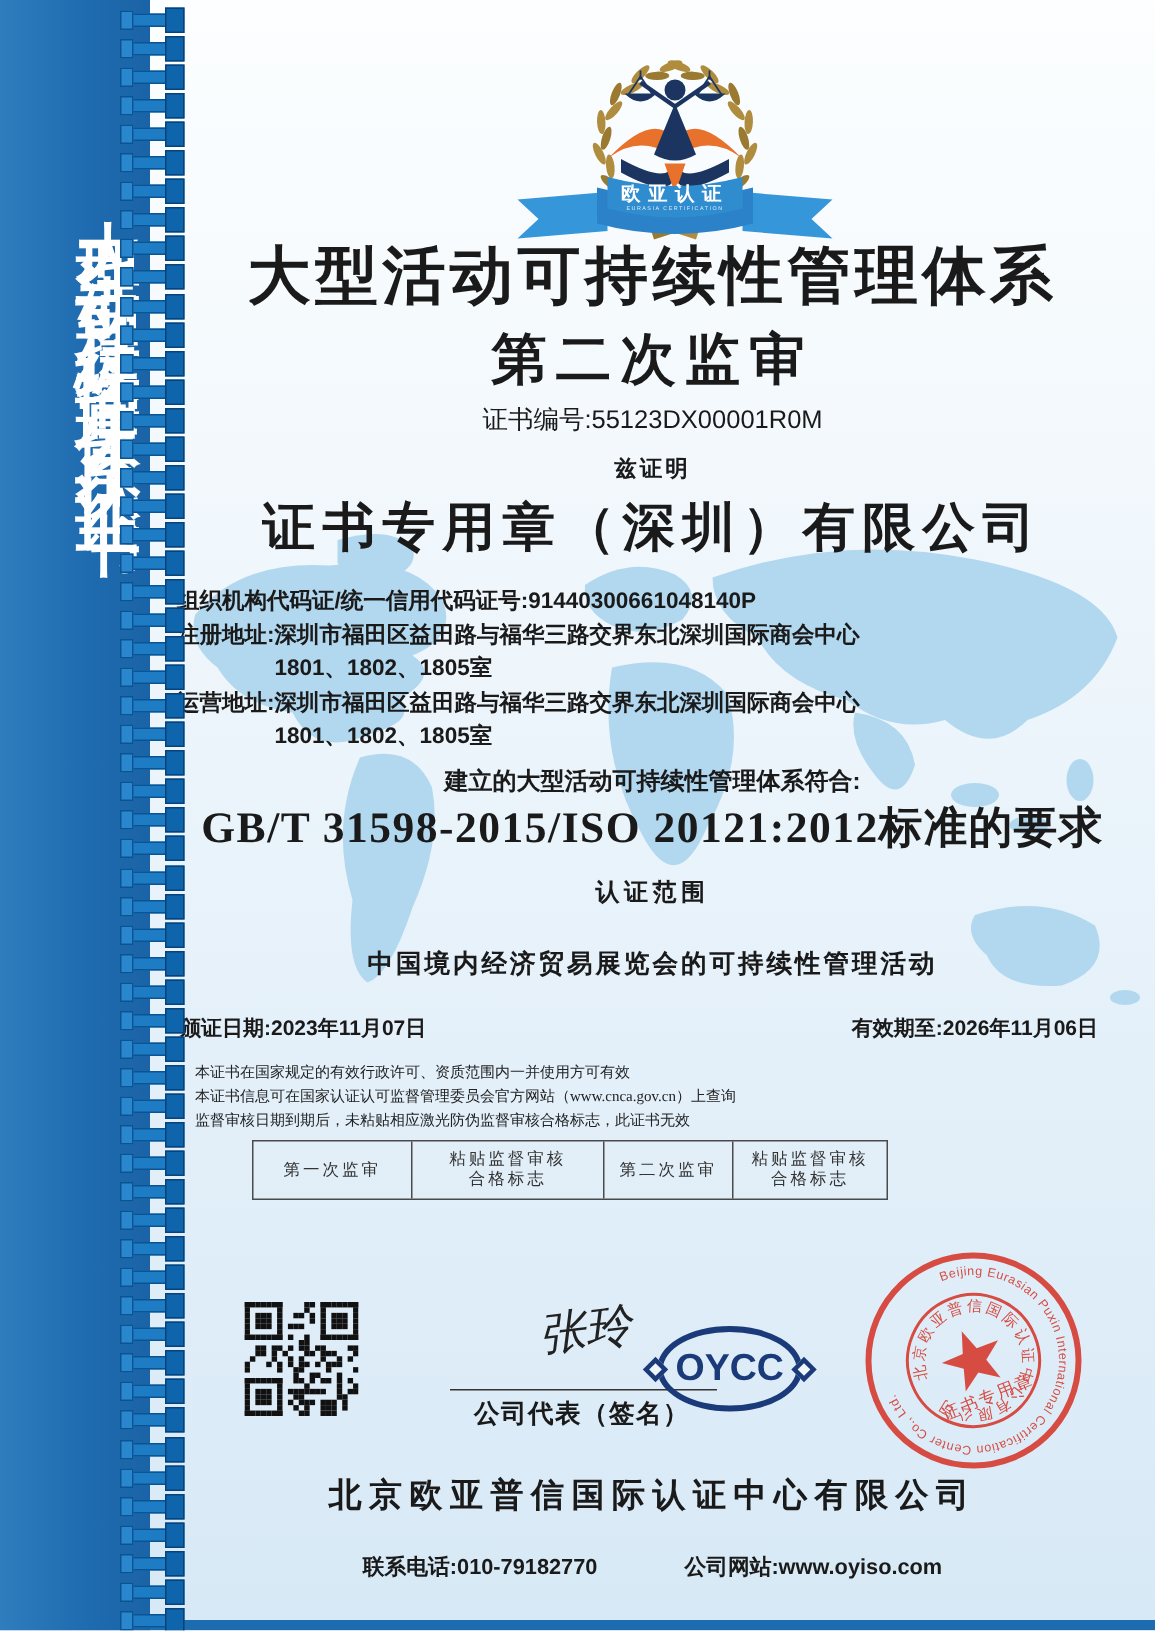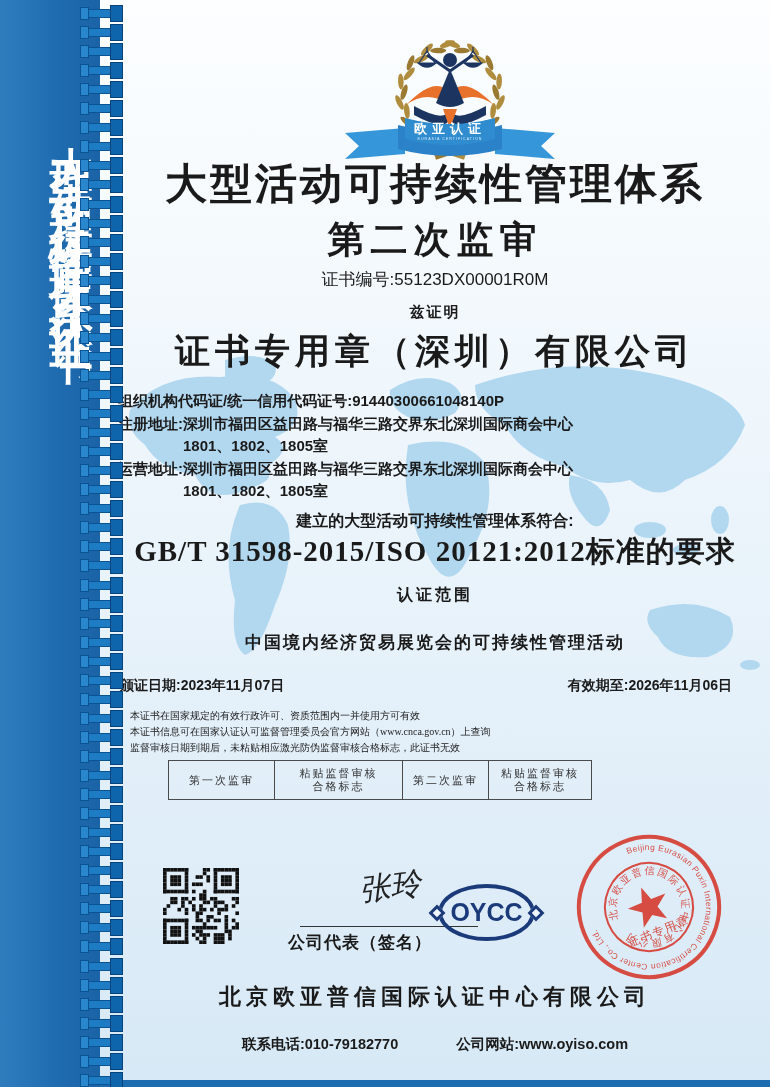--- a/index.html
+++ b/index.html
@@ -42,21 +42,21 @@
   #notes{top:708px;left:30px;width:610px;font-size:10px;line-height:16px;color:#222;font-weight:400;}
   #audit-table{top:760px;left:68px;width:424px;height:40px;display:flex;
       border:1px solid #4a4a4a;box-sizing:border-box;font-size:11px;color:#333;letter-spacing:2px;}
   #audit-table .cell{display:flex;flex-direction:column;align-items:center;justify-content:center;
       border-right:1px solid #4a4a4a;box-sizing:border-box;line-height:13px;}
   #audit-table .cell:last-child{border-right:none;}
   #qr{top:868px;left:63px;width:76px;height:76px;}
   #sig-name{top:866px;left:205px;width:170px;text-align:center;font-size:31px;
       font-family:"Liberation Serif",serif;font-style:italic;transform:rotate(-7deg);color:#222;}
   #sig-line{top:926px;left:200px;width:178px;border-bottom:1.5px solid #333;}
-  #sig-caption{top:931px;left:188px;width:200px;font-size:17px;letter-spacing:1px;
+  #sig-caption{top:931px;left:188px;width:200px;text-align:center;font-size:17px;letter-spacing:1px;
       font-family:"Liberation Serif",serif;font-weight:600;}
   #oycc{top:884px;left:338px;width:97px;height:57px;}
   #oycc .oval{position:absolute;inset:0;border:4px solid #1b3a7a;border-radius:50%;box-sizing:border-box;}
   #oycc .txt{position:absolute;inset:0;display:flex;align-items:center;justify-content:center;
       font-size:25px;font-weight:700;color:#1b3a7a;letter-spacing:0px;}
   #oycc .chev{position:absolute;top:50%;width:12px;height:12px;background:#eef5fb;border:3px solid #1b3a7a;
       box-sizing:border-box;transform:translateY(-50%) rotate(45deg);}
   #oycc .chev.l{left:-7px;} #oycc .chev.r{right:-7px;}
   #stamp{top:831px;left:473px;width:152px;height:152px;opacity:0.9;}
   #footer-company{top:982px;font-size:22px;font-weight:700;letter-spacing:5px;}

